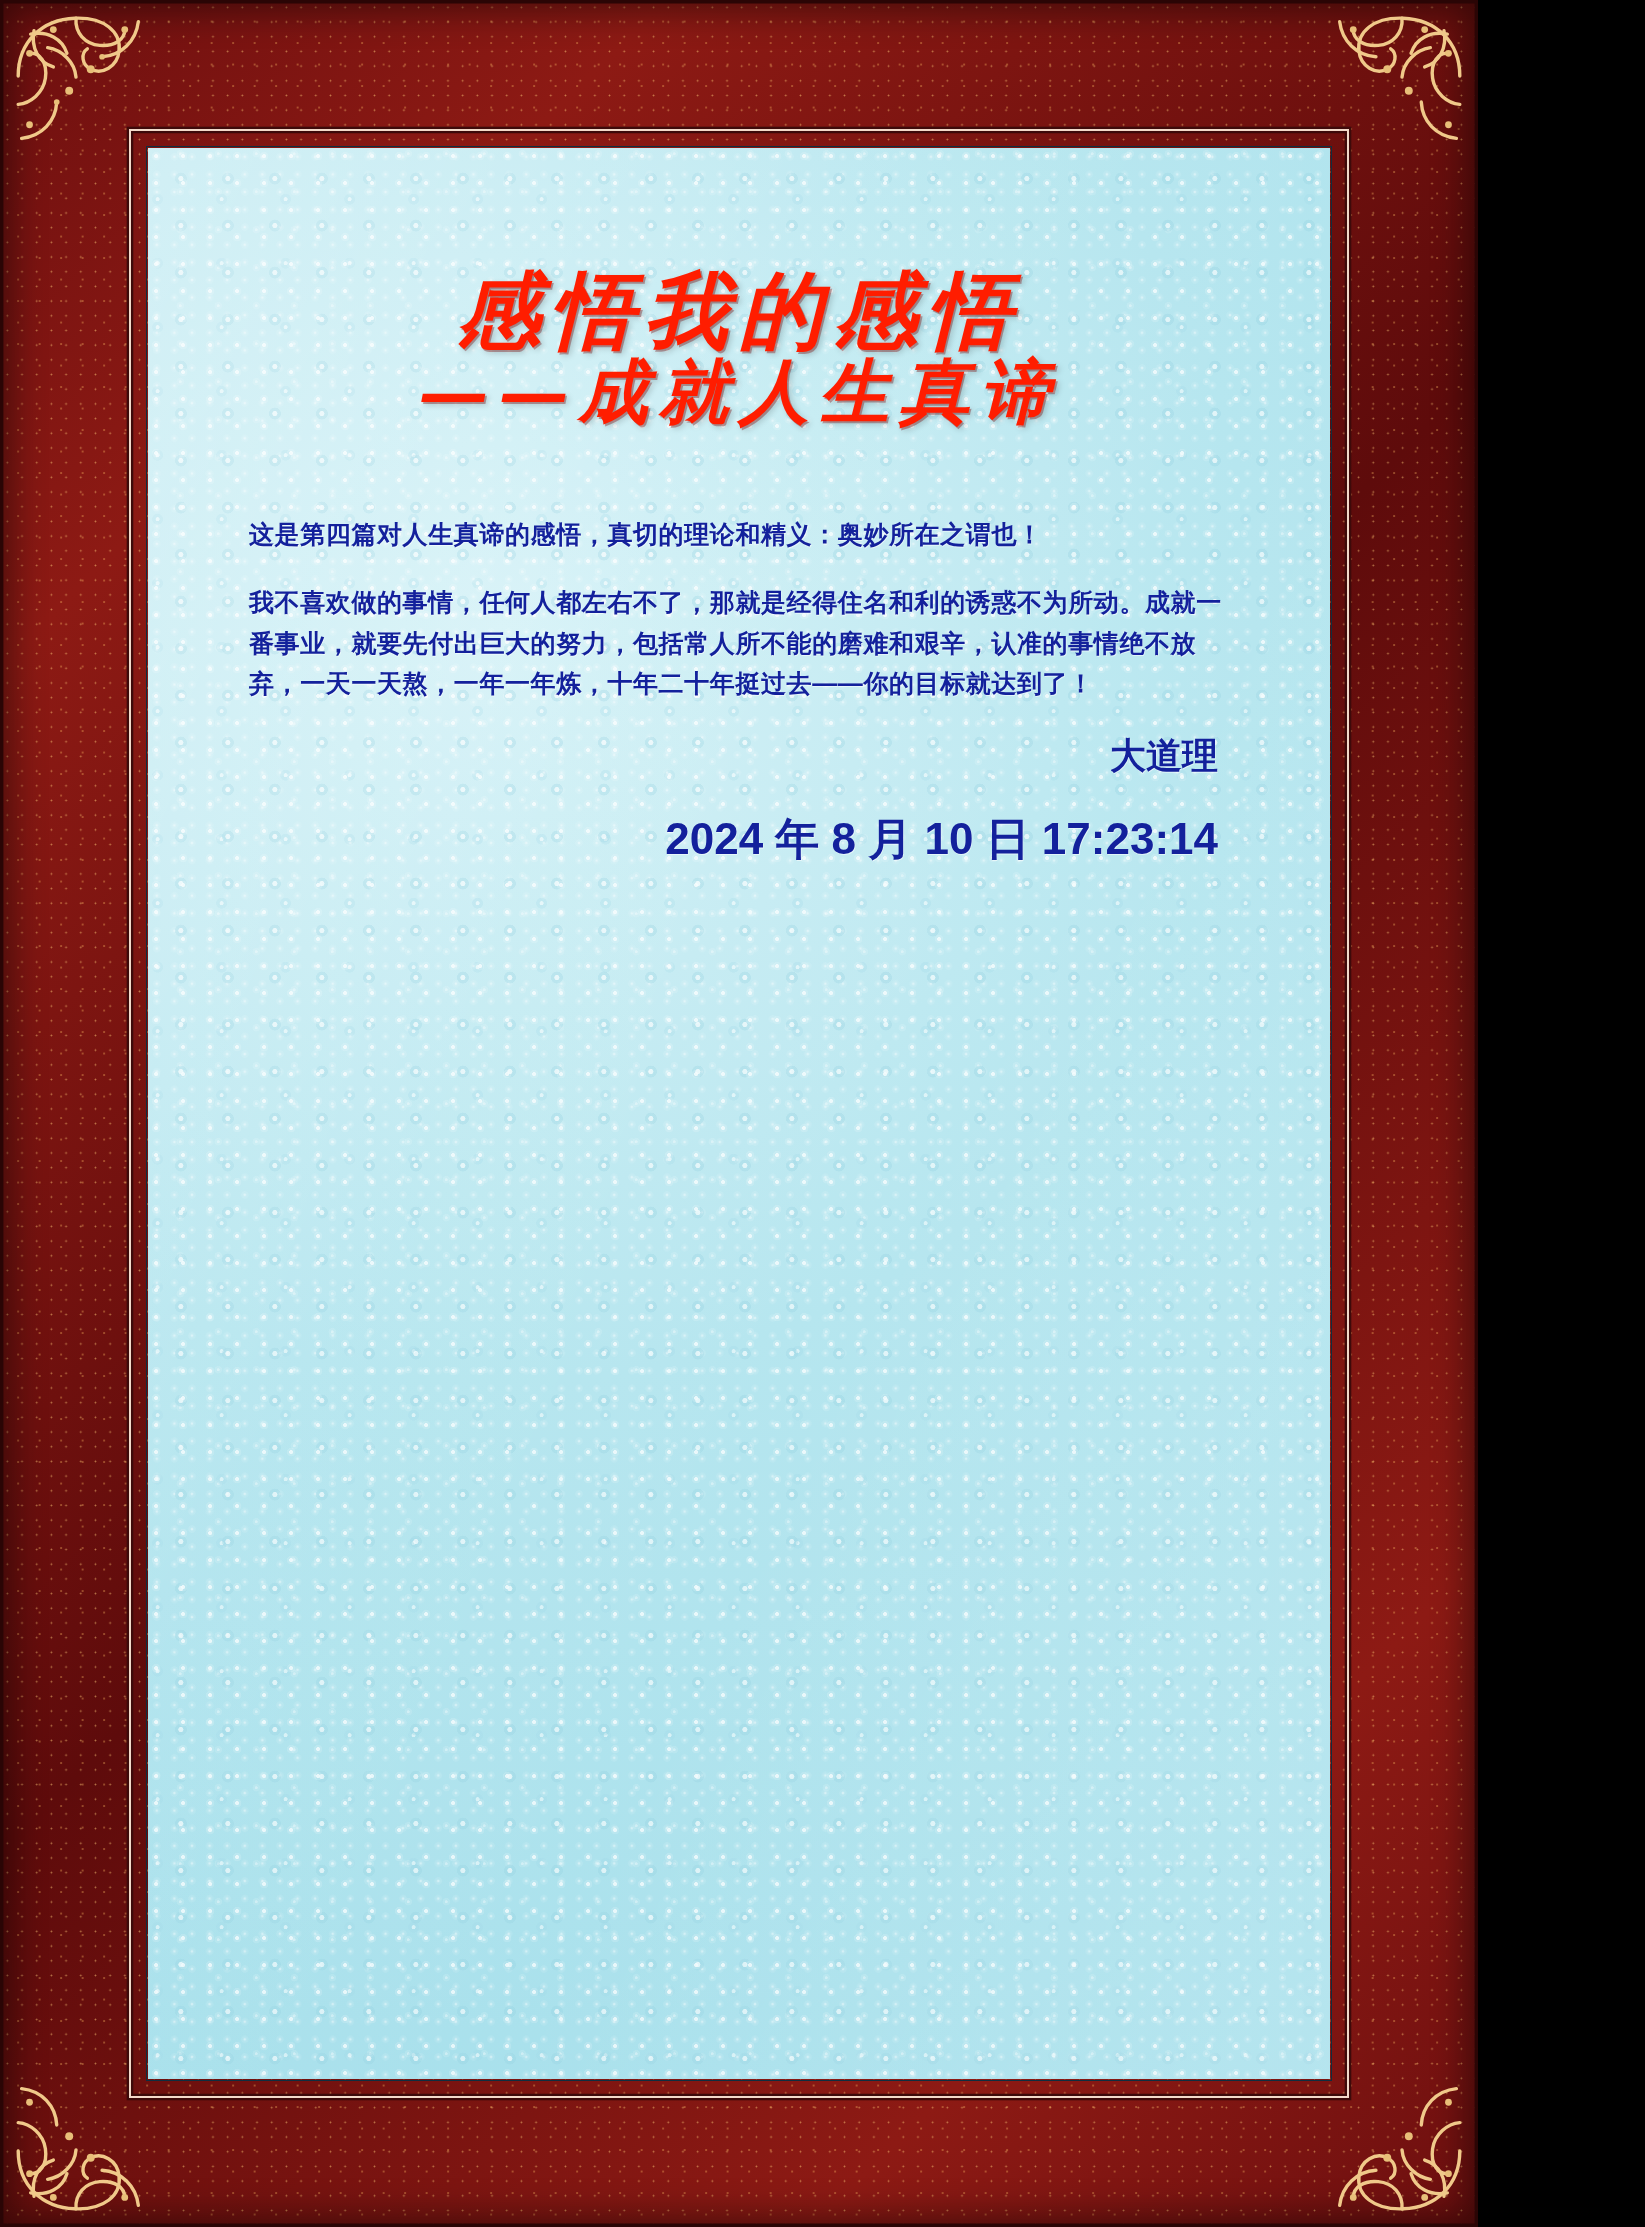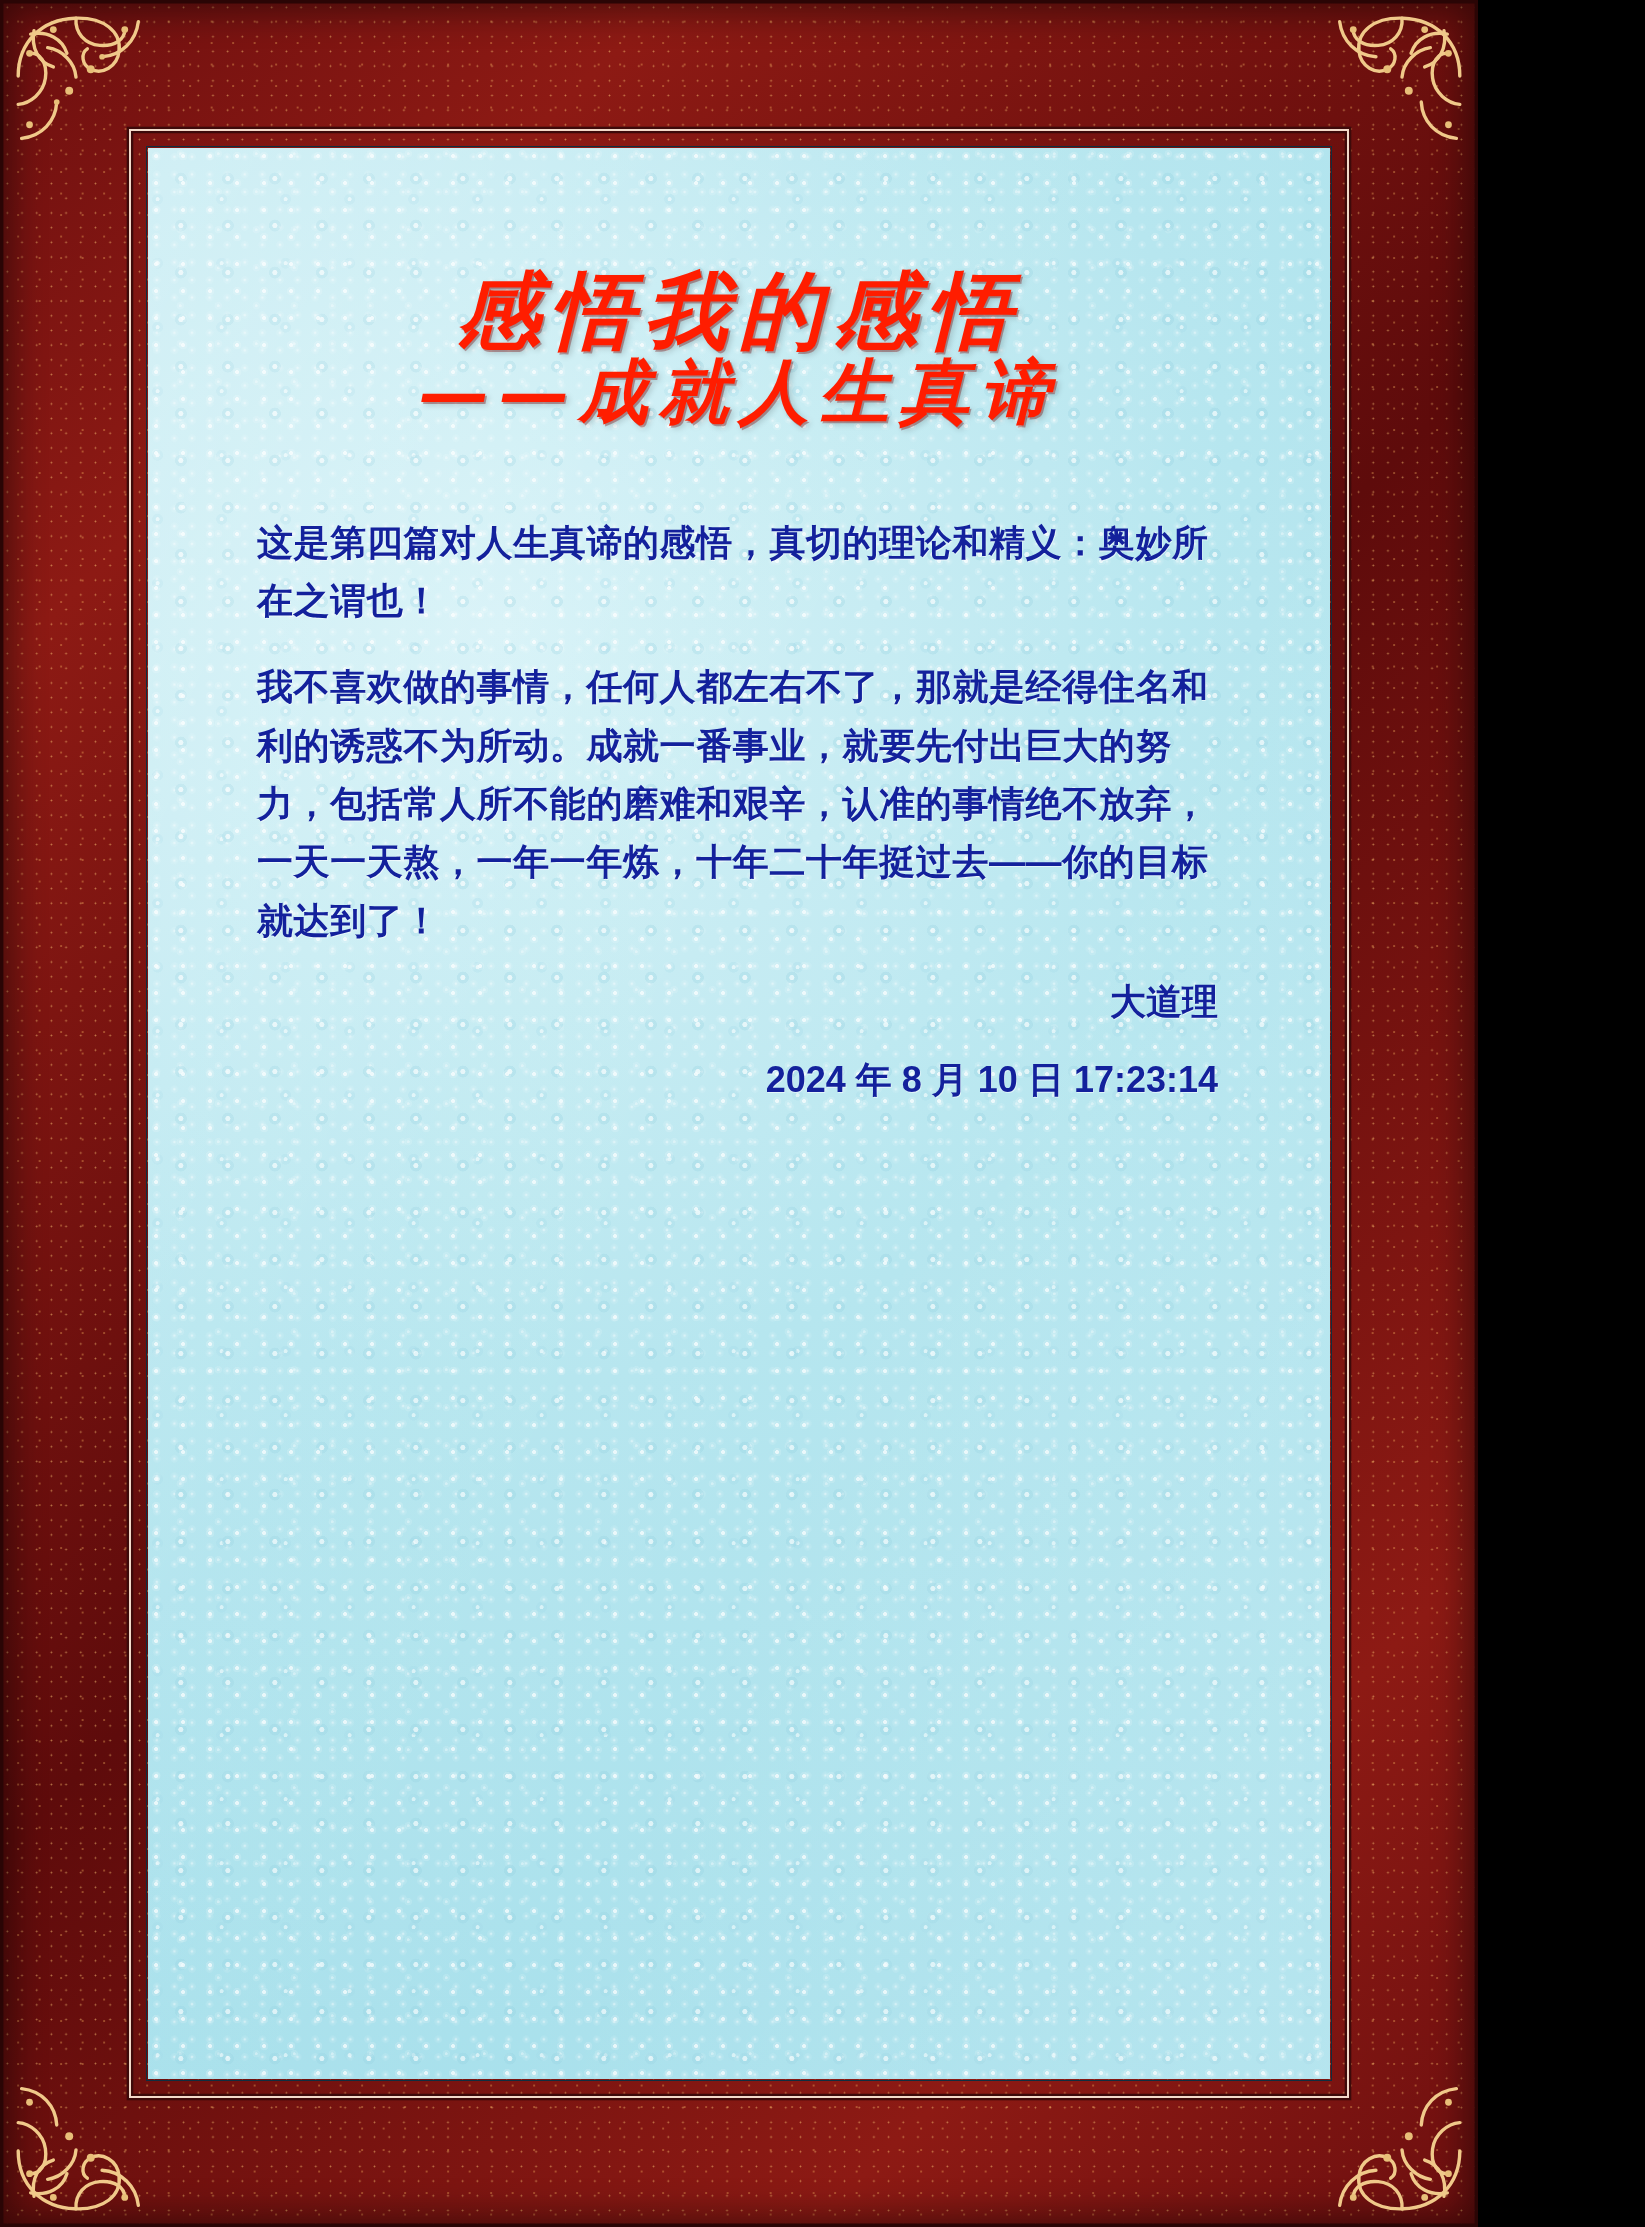--- a/index.html
+++ b/index.html
@@ -136,40 +136,40 @@
     font-size: 70px;
     line-height: 1.05;
   }
 
   .body {
     margin-top: 85px;
     padding: 0 16px;
   }
   .para {
     color: #13219c;
-    font-size: 36px;
+    font-size: 25px;
     font-weight: bold;
     line-height: 1.62;
     letter-spacing: 0.6px;
     text-indent: 0;
-    margin: 0 0 28px 8px;
+    margin: 0 0 28px 0;
     text-shadow: 0.6px 0.6px 0 rgba(255,255,255,0.55);
   }
 
   .signature {
     color: #13219c;
     font-size: 36px;
     font-weight: bold;
     text-align: right;
     padding-right: 27px;
     text-shadow: 0.6px 0.6px 0 rgba(255,255,255,0.55);
   }
   .timestamp {
     color: #13219c;
-    font-size: 36px;
+    font-size: 44px;
     font-weight: bold;
     text-align: right;
     margin-top: 29.5px;
     padding-right: 27px;
     text-shadow: 0.6px 0.6px 0 rgba(255,255,255,0.55);
   }
 </style>
 </head>
 <body>
 

